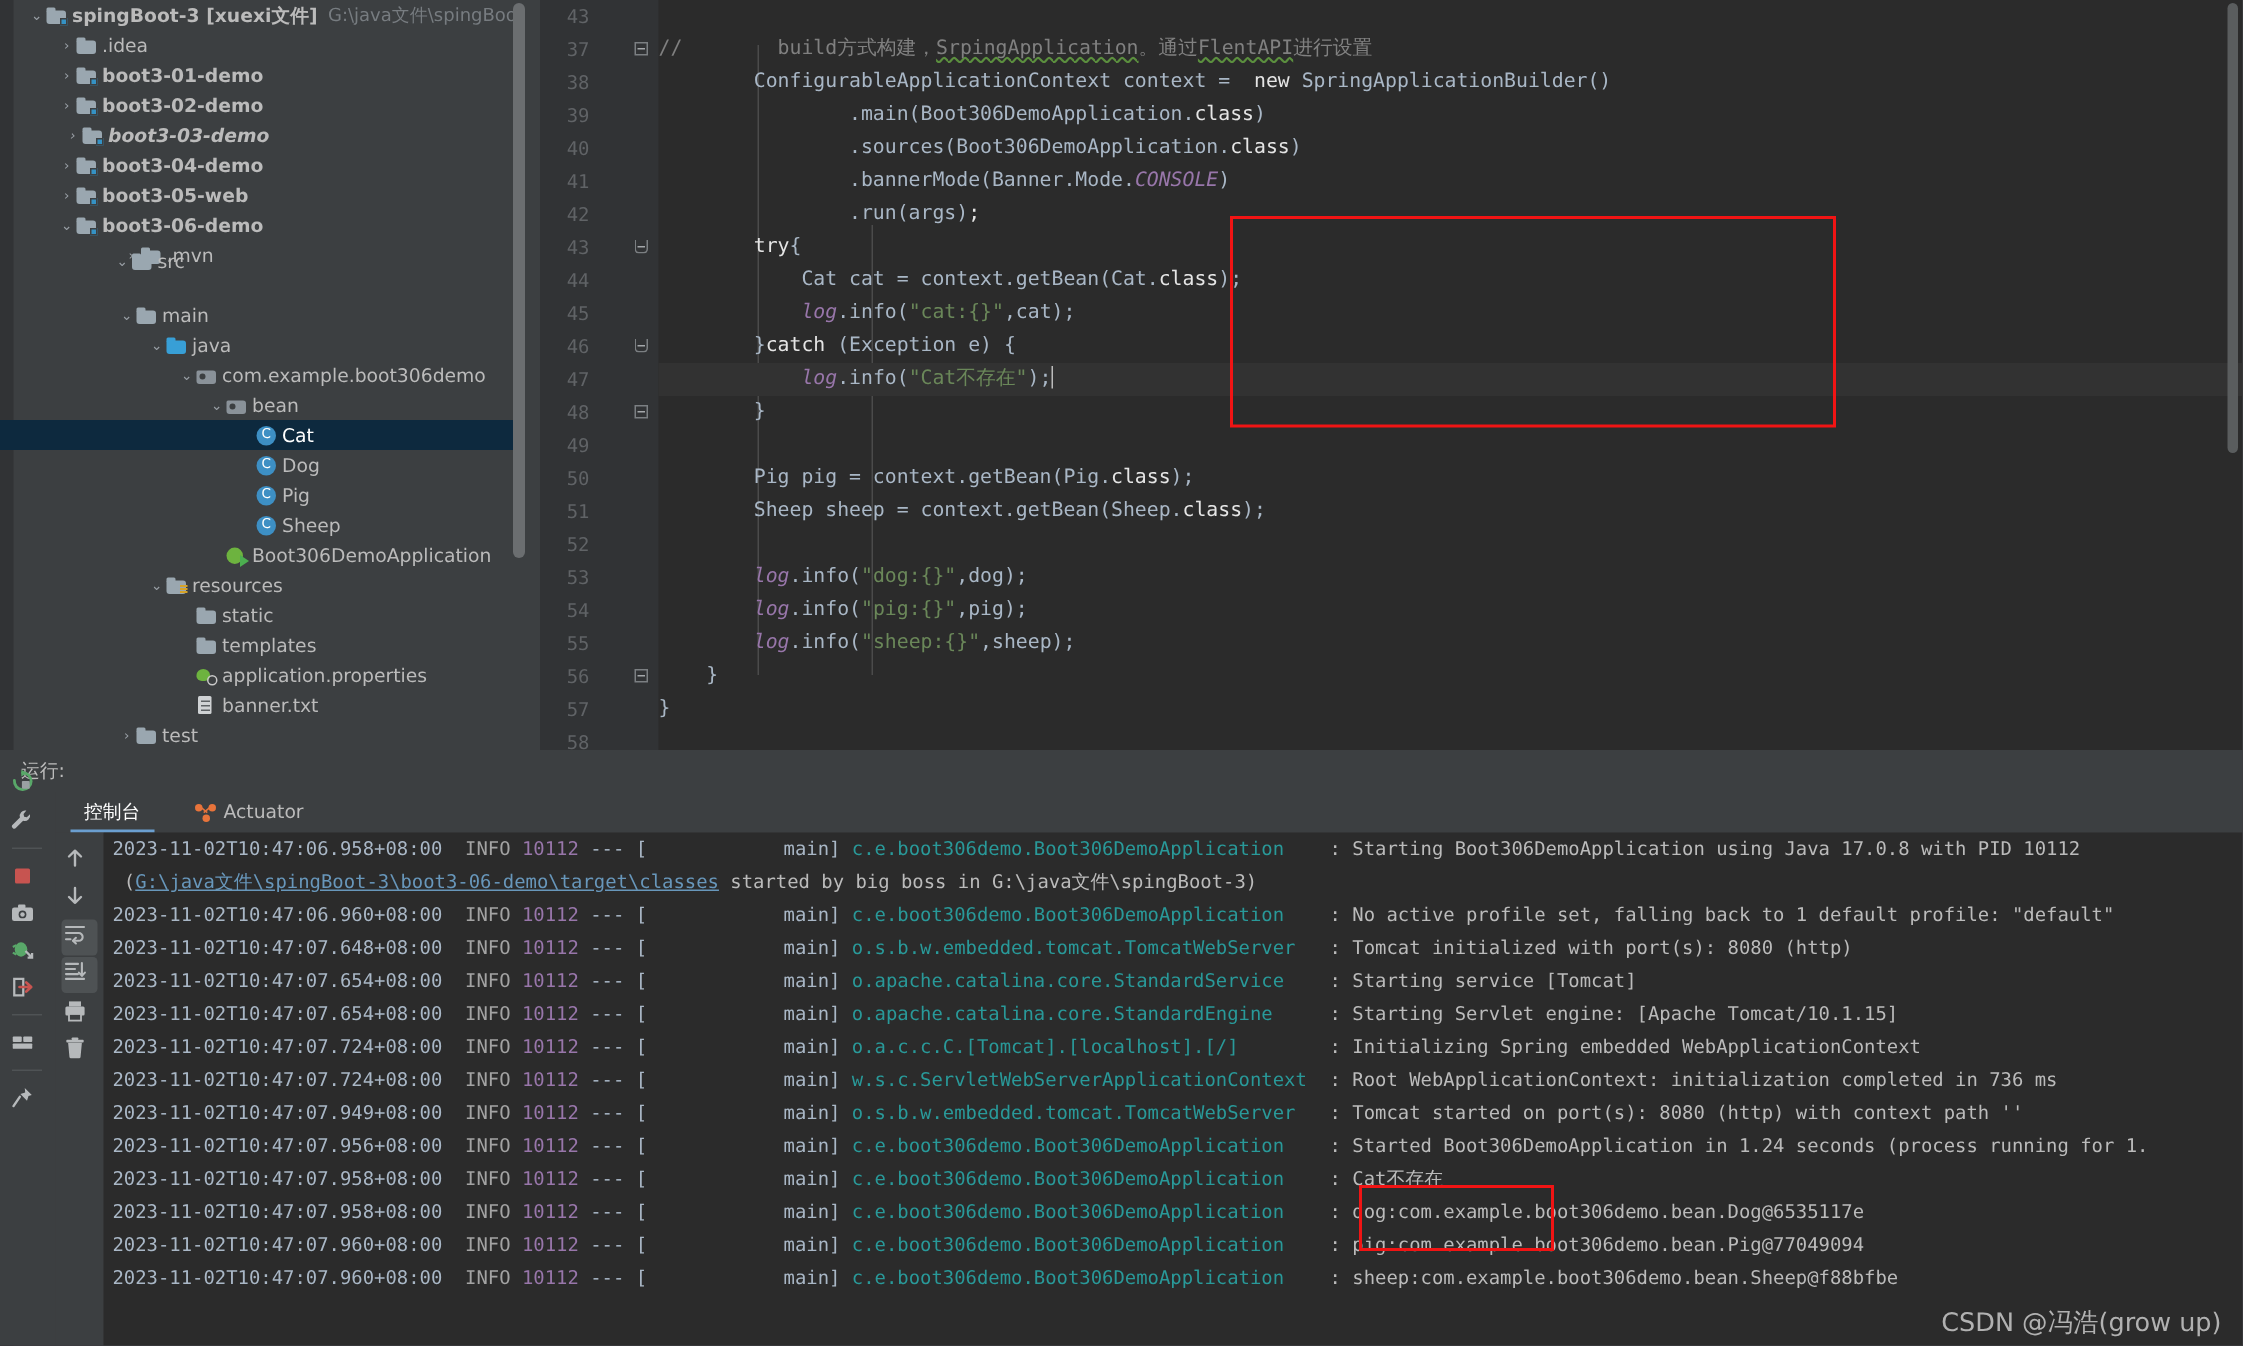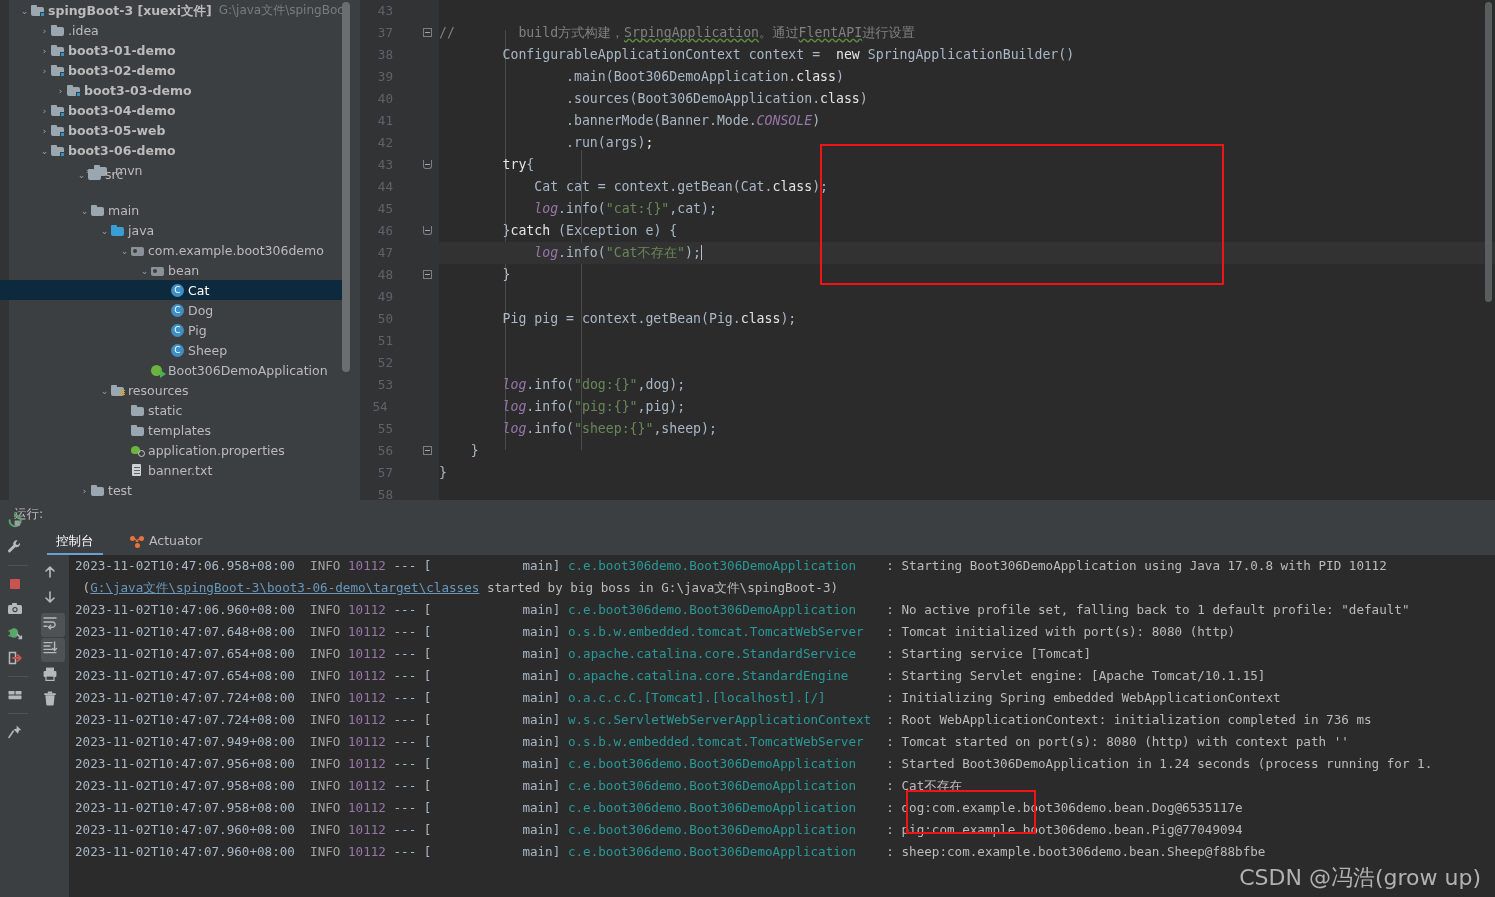--- a/index.html
+++ b/index.html
@@ -137,42 +137,42 @@
   .lg-pid  { color:#9876aa; }
   .lg-dash { color:#a9b7c6; }
   .lg-thread { color:#a9b7c6; }
   .lg-logger { color:#299999; }
   .lg-msg  { color:#bbbbbb; }
   .lg-link { color:#6897bb; text-decoration:underline; }
 
   #red-box-log { position:absolute; left:906px; top:790px; width:130px; height:44px;
                  border:2px solid #f11414; pointer-events:none; }
 
-  #watermark { position:absolute; right:14px; bottom:4px; font-size:22px; color:#bdbdbd;
+  #watermark { position:absolute; right:14px; bottom:4px; font-size:17px; color:#bdbdbd;
                opacity:.92; font-family:"DejaVu Sans", sans-serif; pointer-events:none; }
 
   
   #vert-strip { position:absolute; left:0; top:28px; width:9px; height:369px; background:#313335; }
   .vert-text { position:absolute; left:-18px; font-size:10.5px; color:#5c6164;
                transform:rotate(-90deg); transform-origin:center; white-space:nowrap;
                letter-spacing:.6px; }
 </style>
 </head>
 <body>
 
 <div id="app">
 
   <div id="project-tree">
     <div id="tree-left-strip"></div>
     <div id="tree-rows">
         <div class="tree-row" style="top: 0px; position: absolute; left: 0px; right: 0px;"><span style="display:inline-block;width:9px"></span><span class="twisty">⌄</span><span class="ficon"><span class="fgl mod"><span class="tab"></span><span class="body"></span><span class="badge"></span></span></span><span class="lbl bold">spingBoot-3 [xuexi文件]</span><span class="path-hint">G:\java文件\spingBoot-3</span></div>
         <div class="tree-row" style="top: 20px; position: absolute; left: 0px; right: 0px;"><span style="display:inline-block;width:29px"></span><span class="twisty">›</span><span class="ficon"><span class="fgl"><span class="tab"></span><span class="body"></span></span></span><span class="lbl">.idea</span></div>
         <div class="tree-row" style="top: 40px; position: absolute; left: 0px; right: 0px;"><span style="display:inline-block;width:29px"></span><span class="twisty">›</span><span class="ficon"><span class="fgl mod"><span class="tab"></span><span class="body"></span><span class="badge"></span></span></span><span class="lbl bold">boot3-01-demo</span></div>
         <div class="tree-row" style="top: 60px; position: absolute; left: 0px; right: 0px;"><span style="display:inline-block;width:29px"></span><span class="twisty">›</span><span class="ficon"><span class="fgl mod"><span class="tab"></span><span class="body"></span><span class="badge"></span></span></span><span class="lbl bold">boot3-02-demo</span></div>
-        <div class="tree-row" style="top: 80px; position: absolute; left: 16px; right: 0px;"><span style="display:inline-block;width:29px"></span><span class="twisty">›</span><span class="ficon"><span class="fgl mod"><span class="tab"></span><span class="body"></span><span class="badge"></span></span></span><span class="lbl bold">boot3-03-demo</span></div>
+        <div class="tree-row" style="top: 80px; position: absolute; left: 4px; right: 0px; font-style: italic;"><span style="display:inline-block;width:29px"></span><span class="twisty">›</span><span class="ficon"><span class="fgl mod"><span class="tab"></span><span class="body"></span><span class="badge"></span></span></span><span class="lbl bold">boot3-03-demo</span></div>
         <div class="tree-row" style="top: 100px; position: absolute; left: 0px; right: 0px;"><span style="display:inline-block;width:29px"></span><span class="twisty">›</span><span class="ficon"><span class="fgl mod"><span class="tab"></span><span class="body"></span><span class="badge"></span></span></span><span class="lbl bold">boot3-04-demo</span></div>
         <div class="tree-row" style="top: 120px; position: absolute; left: 0px; right: 0px;"><span style="display:inline-block;width:29px"></span><span class="twisty">›</span><span class="ficon"><span class="fgl mod"><span class="tab"></span><span class="body"></span><span class="badge"></span></span></span><span class="lbl bold">boot3-05-web</span></div>
         <div class="tree-row" style="top: 140px; position: absolute; left: 0px; right: 0px;"><span style="display:inline-block;width:29px"></span><span class="twisty">⌄</span><span class="ficon"><span class="fgl mod"><span class="tab"></span><span class="body"></span><span class="badge"></span></span></span><span class="lbl bold">boot3-06-demo</span></div>
         <div class="tree-row" style="top: 160px; position: absolute; left: 0px; right: 0px; padding-left: 32px;"><span style="display:inline-block;width:49px"></span><span class="twisty">›</span><span class="ficon"><span class="fgl"><span class="tab"></span><span class="body"></span></span></span><span class="lbl">.mvn</span></div>
         <div class="tree-row" style="top: 164px; position: absolute; left: 0px; right: 0px; padding-left: 26px;"><span style="display:inline-block;width:49px"></span><span class="twisty">⌄</span><span class="ficon"><span class="fgl"><span class="tab"></span><span class="body"></span></span></span><span class="lbl">src</span></div>
         <div class="tree-row" style="top: 200px; position: absolute; left: 0px; right: 0px;"><span style="display:inline-block;width:69px"></span><span class="twisty">⌄</span><span class="ficon"><span class="fgl"><span class="tab"></span><span class="body"></span></span></span><span class="lbl">main</span></div>
         <div class="tree-row" style="top: 220px; position: absolute; left: 0px; right: 0px;"><span style="display:inline-block;width:89px"></span><span class="twisty">⌄</span><span class="ficon"><span class="fgl blue"><span class="tab"></span><span class="body"></span></span></span><span class="lbl">java</span></div>
         <div class="tree-row" style="top: 240px; position: absolute; left: 0px; right: 0px;"><span style="display:inline-block;width:109px"></span><span class="twisty">⌄</span><span class="ficon"><span class="fgl pkg"><span class="body"></span><span class="dot"></span></span></span><span class="lbl">com.example.boot306demo</span></div>
         <div class="tree-row" style="top: 260px; position: absolute; left: 0px; right: 0px;"><span style="display:inline-block;width:129px"></span><span class="twisty">⌄</span><span class="ficon"><span class="fgl pkg"><span class="body"></span><span class="dot"></span></span></span><span class="lbl">bean</span></div>
         <div class="tree-row selected" style="top: 280px; position: absolute; left: 0px; right: 0px;"><span style="display:inline-block;width:149px"></span><span class="twisty none"></span><span class="ficon"><span class="cls-ic">C</span></span><span class="lbl">Cat</span></div>
@@ -220,21 +220,21 @@
         <div class="ln-num" style="top: 264px; line-height: 22px;">48</div>
         <div class="fold " style="top: 270px;">
           <span class="sq"></span>
           <span class="mi"></span>
         </div>
         <div class="ln-num" style="top: 286px; line-height: 22px;">49</div>
         <div class="ln-num" style="top: 308px; line-height: 22px;">50</div>
         <div class="ln-num" style="top: 330px; line-height: 22px;">51</div>
         <div class="ln-num" style="top: 352px; line-height: 22px;">52</div>
         <div class="ln-num" style="top: 374px; line-height: 22px;">53</div>
-        <div class="ln-num" style="top: 396px; line-height: 22px; text-align: center;">54</div>
+        <div class="ln-num" style="top: 396px; line-height: 22px;">54</div>
         <div class="ln-num" style="top: 418px; line-height: 22px;">55</div>
         <div class="ln-num" style="top: 440px; line-height: 22px;">56</div>
         <div class="fold " style="top: 446px;">
           <span class="sq"></span>
           <span class="mi"></span>
         </div>
         <div class="ln-num" style="top: 462px; line-height: 22px;">57</div>
         <div class="ln-num" style="top: 484px; line-height: 22px;">58</div>
       </div>
     <div id="code-area">
@@ -247,20 +247,21 @@
         <div class="cline" style="top: 88px;"><span class="ident">                .sources(Boot306DemoApplication.</span><span class="k">class</span><span class="ident">)</span></div>
         <div class="cline" style="top: 110px;"><span class="ident">                .bannerMode(Banner.Mode.</span><span class="stat">CONSOLE</span><span class="ident">)</span></div>
         <div class="cline" style="top: 132px;"><span class="ident">                .run(args)</span><span class="k">;</span></div>
         <div class="cline" style="top: 154px;"><span class="ident">        </span><span class="k">try</span><span class="ident">{</span></div>
         <div class="cline" style="top: 176px;"><span class="ident">            Cat cat = context.getBean(Cat.</span><span class="k">class</span><span class="ident">);</span></div>
         <div class="cline" style="top: 198px;"><span class="ident">            </span><span class="fld">log</span><span class="ident">.info(</span><span class="s">"cat:{}"</span><span class="ident">,cat);</span></div>
         <div class="cline" style="top: 220px;"><span class="ident">        }</span><span class="k">catch</span><span class="ident"> (Exception e) {</span></div>
         <div class="cline cur" style="top: 242px;"><span class="ident">            </span><span class="fld">log</span><span class="ident">.info(</span><span class="s">"Cat不存在"</span><span class="ident">);</span><span class="caret"></span></div>
         <div class="cline" style="top: 264px;"><span class="ident">        }</span></div>
         <div class="cline" style="top: 308px;"><span class="ident">        Pig pig = context.getBean(Pig.</span><span class="k">class</span><span class="ident">);</span></div>
+        <div class="cline" style="top: 330px;"><span class="ident">        Sheep sheep = context.getBean(Sheep.</span><span class="k">class</span><span class="ident">);</span></div>
         <div class="cline" style="top: 352px;"></div>
         <div class="cline" style="top: 374px;"><span class="ident">        </span><span class="fld">log</span><span class="ident">.info(</span><span class="s">"dog:{}"</span><span class="ident">,dog);</span></div>
         <div class="cline" style="top: 396px;"><span class="ident">        </span><span class="fld">log</span><span class="ident">.info(</span><span class="s">"pig:{}"</span><span class="ident">,pig);</span></div>
         <div class="cline" style="top: 418px;"><span class="ident">        </span><span class="fld">log</span><span class="ident">.info(</span><span class="s">"sheep:{}"</span><span class="ident">,sheep);</span></div>
         <div class="cline" style="top: 440px;"><span class="ident">    }</span></div>
         <div class="cline" style="top: 462px;"><span class="ident">}</span></div>
         <div class="cline" style="top: 484px;"></div>
       </div>
     <div id="red-box-code"></div>
     <div id="editor-scroll-thumb"></div>

